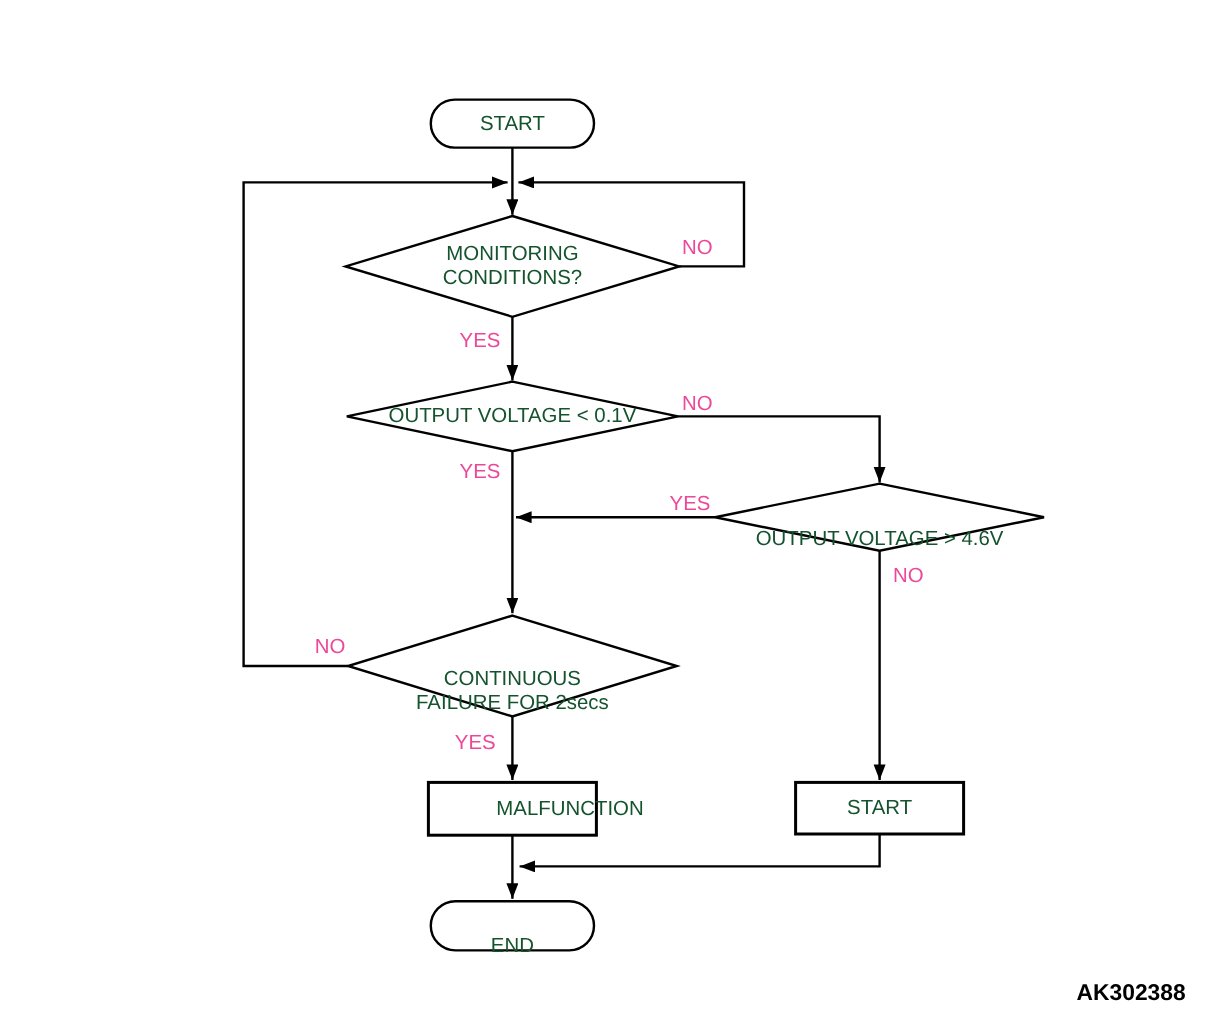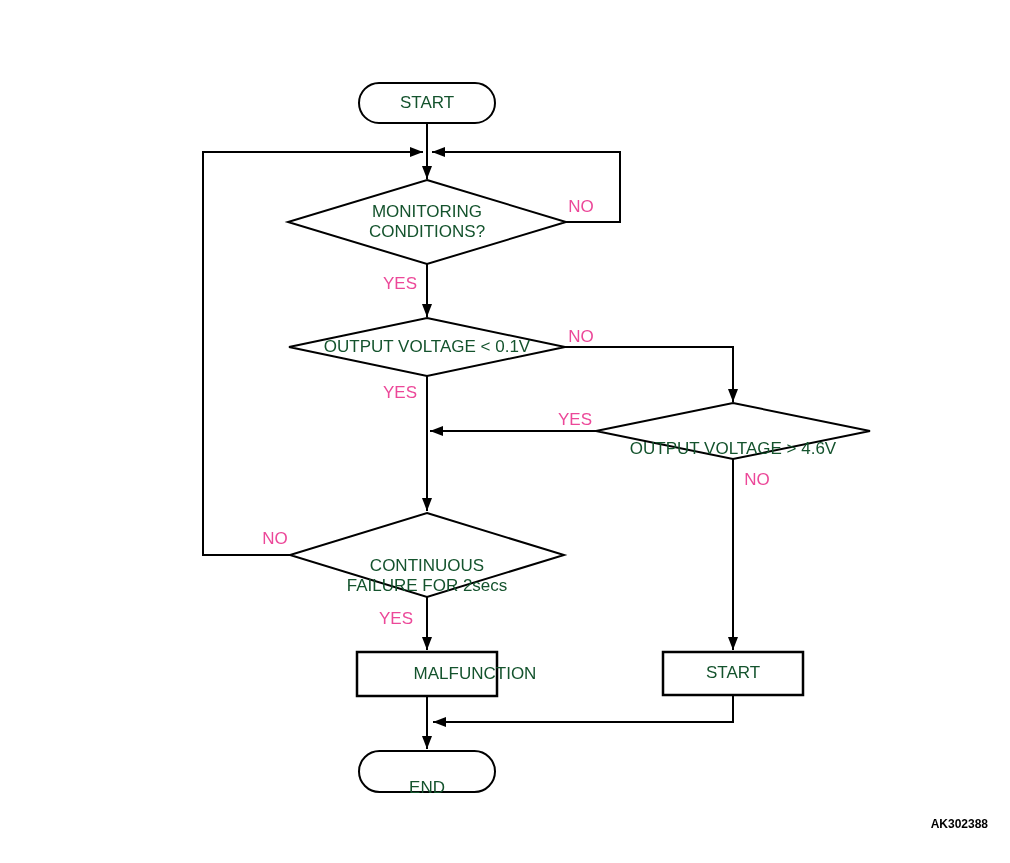--- a/index.html
+++ b/index.html
@@ -47,21 +47,21 @@
     position: absolute;
     transform: translate(-50%, -50%);
     font-size: 17px;
     white-space: nowrap;
     color: #ec4899;
   }
   .figure-code {
     position: absolute;
     right: 22px;
     top: 817px;
-    font-size: 12px;
+    font-size: 19px;
     font-weight: bold;
     color: #000000;
   }
 </style>
 </head>
 <body>
 
 <div class="canvas">
 
   <svg width="1010" height="863" viewBox="0 0 1010 863">

